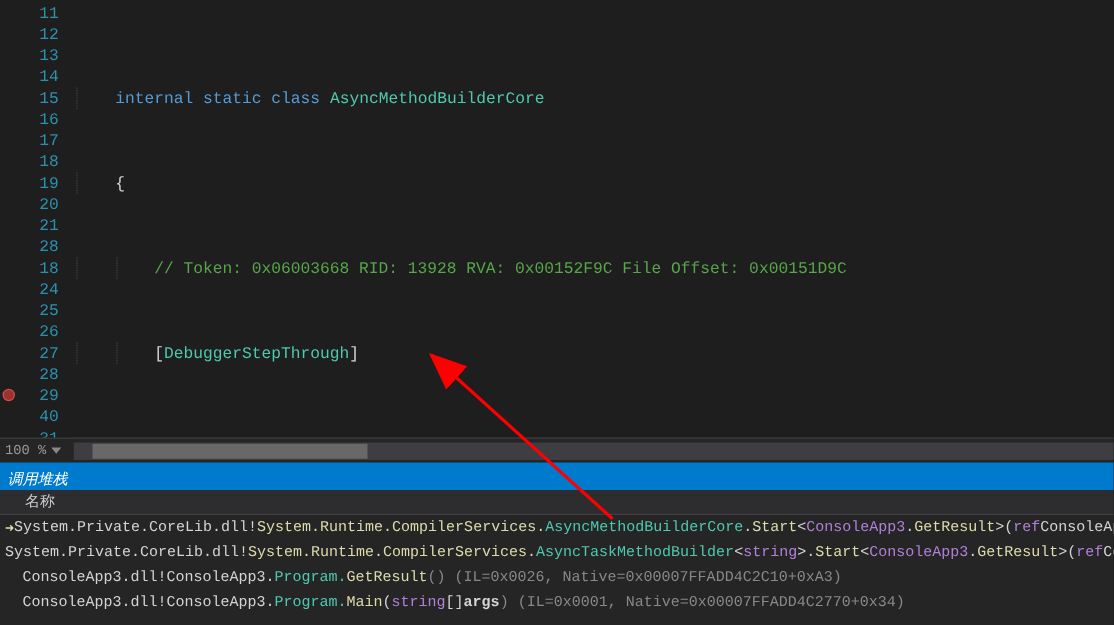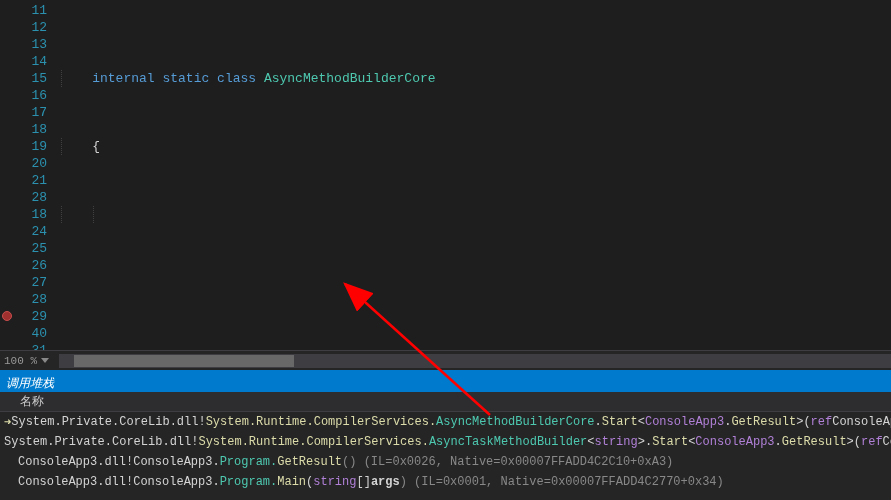--- a/index.html
+++ b/index.html
@@ -173,22 +173,23 @@
       <div class="ln">31</div>
       <div class="bp" style="top: 311px;"></div>
     </div>
   <div class="code-area" id="codebody">
 
 
     <div class="code-line"><span class="ind-guide" style="left:6px"></span>    <span class="c-keyword">internal</span> <span class="c-keyword">static</span> <span class="c-keyword">class</span> <span class="c-type">AsyncMethodBuilderCore</span></div>
 
     <div class="code-line"><span class="ind-guide" style="left:6px"></span>    <span class="c-default">{</span></div>
 
-    <div class="code-line"><span class="ind-guide" style="left:6px"></span><span class="ind-guide" style="left:38px"></span>        </div>
-
+    <div class="code-line"><span class="ind-guide" style="left:6px"></span><span class="ind-guide" style="left:38px"></span>        <span class="c-comment">// Token: 0x06003668 RID: 13928 RVA: 0x00152F9C File Offset: 0x00151D9C</span></div>
+
+    <div class="code-line"><span class="ind-guide" style="left:6px"></span><span class="ind-guide" style="left:38px"></span>        <span class="c-default">[</span><span class="c-type">DebuggerStepThrough</span><span class="c-default">]</span></div>
 
     
 
     
 
     
 
     
 
     

